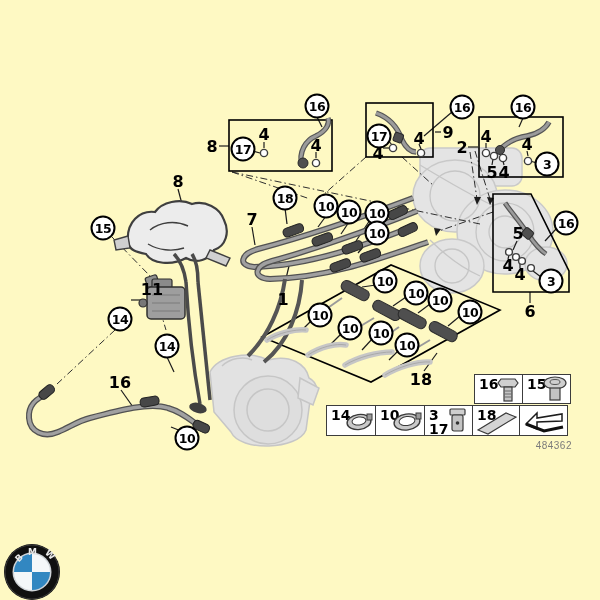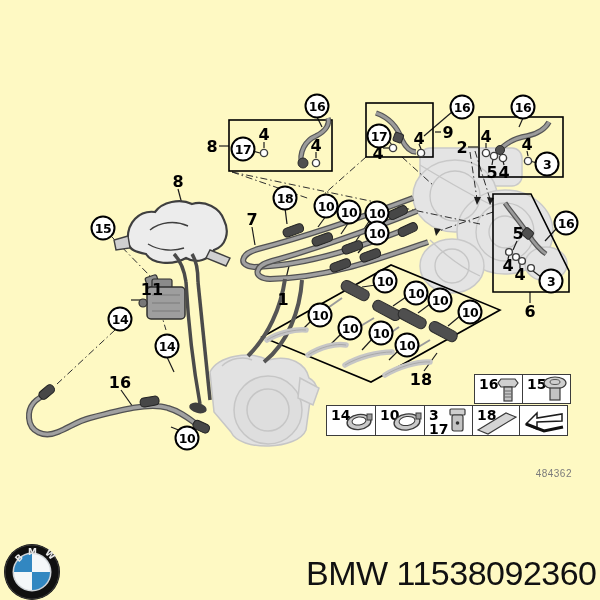--- a/index.html
+++ b/index.html
@@ -13,21 +13,21 @@
   .pl{position:absolute;transform:translate(-50%,-50%);font:bold 16px "DejaVu Sans",sans-serif;
       color:#000;z-index:4;}
   
   .lt{position:absolute;display:flex;z-index:3;background:#fff;}
   .lt .cell{border:1.5px solid #3c3c3c;border-left:none;position:relative;}
   .lt .cell:first-child{border-left:1.5px solid #3c3c3c;}
   .lt .cell .lab{position:absolute;left:4px;top:1px;font:bold 14px "DejaVu Sans",sans-serif;}
   .lt .cell .lab2{position:absolute;left:4px;top:15px;font:bold 14px "DejaVu Sans",sans-serif;}
   .lt .cell svg{position:absolute;right:1px;bottom:0;}
   #ref-code{position:absolute;right:28px;top:440px;font:10px "Liberation Sans",sans-serif;
-            color:#7b7b7b;z-index:3;letter-spacing:0.5px;margin-top:28px;}
+            color:#7b7b7b;z-index:3;letter-spacing:0.5px;}
   #footer-text{position:absolute;left:306px;top:554px;font:34px "Liberation Sans",sans-serif;
                color:#111;z-index:4;white-space:nowrap;letter-spacing:-0.5px;}
   #logo{position:absolute;left:3px;top:543px;z-index:4;}
 </style>
 </head>
 <body>
 
 <div id="canvas">
 
   <svg id="art" width="600" height="600" viewBox="0 0 600 600">
@@ -353,15 +353,14 @@
     <circle cx="29" cy="29" r="19.5" fill="#cfd4d8"></circle>
     <path d="M29,29 L11,29 A18,18 0 0 1 29,11 Z" fill="#3287c1"></path>
     <path d="M29,29 L29,11 A18,18 0 0 1 47,29 Z" fill="#f4f7f9"></path>
     <path d="M29,29 L47,29 A18,18 0 0 1 29,47 Z" fill="#3287c1"></path>
     <path d="M29,29 L29,47 A18,18 0 0 1 11,29 Z" fill="#f4f7f9"></path>
     <text x="13" y="19" font-size="9" font-weight="bold" fill="#e9e9e9" font-family="DejaVu Sans, sans-serif" transform="rotate(-45 15 16)">B</text>
     <text x="25" y="11.5" font-size="9" font-weight="bold" fill="#e9e9e9" font-family="DejaVu Sans, sans-serif">M</text>
     <text x="38" y="13" font-size="9" font-weight="bold" fill="#e9e9e9" font-family="DejaVu Sans, sans-serif" transform="rotate(45 43 16)">W</text>
   </svg>
 
-  <div id="footer-text"><span>BMW</span>&nbsp;<span>11538092360</span></div>
 
 </div>
 
 </body></html>

